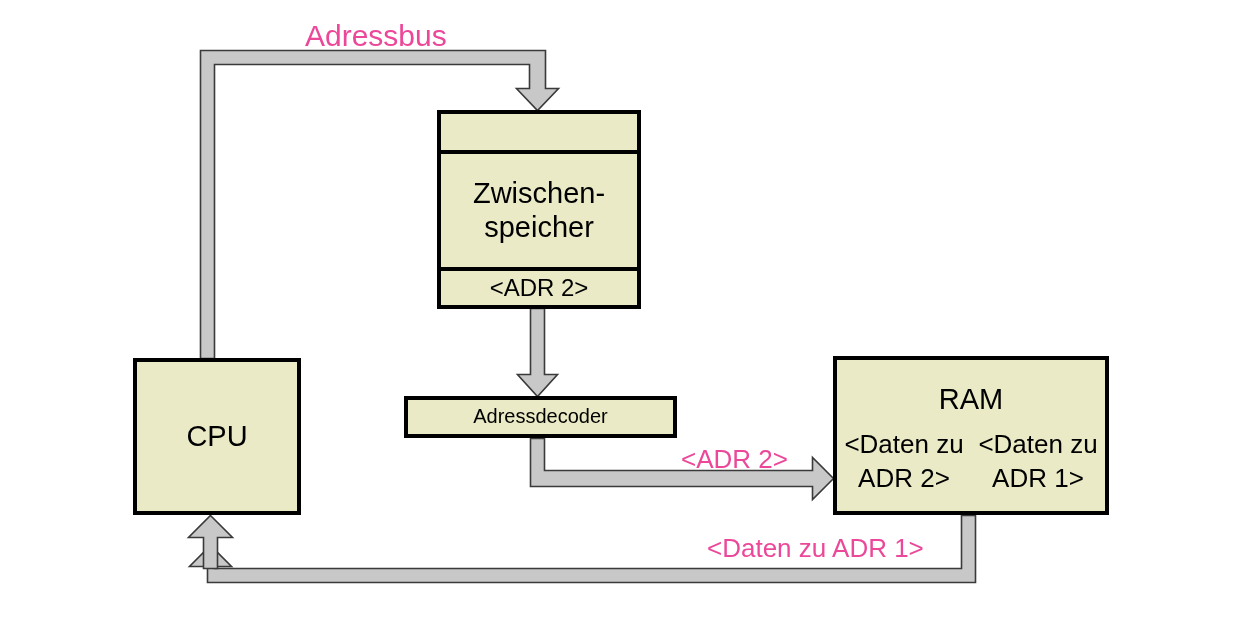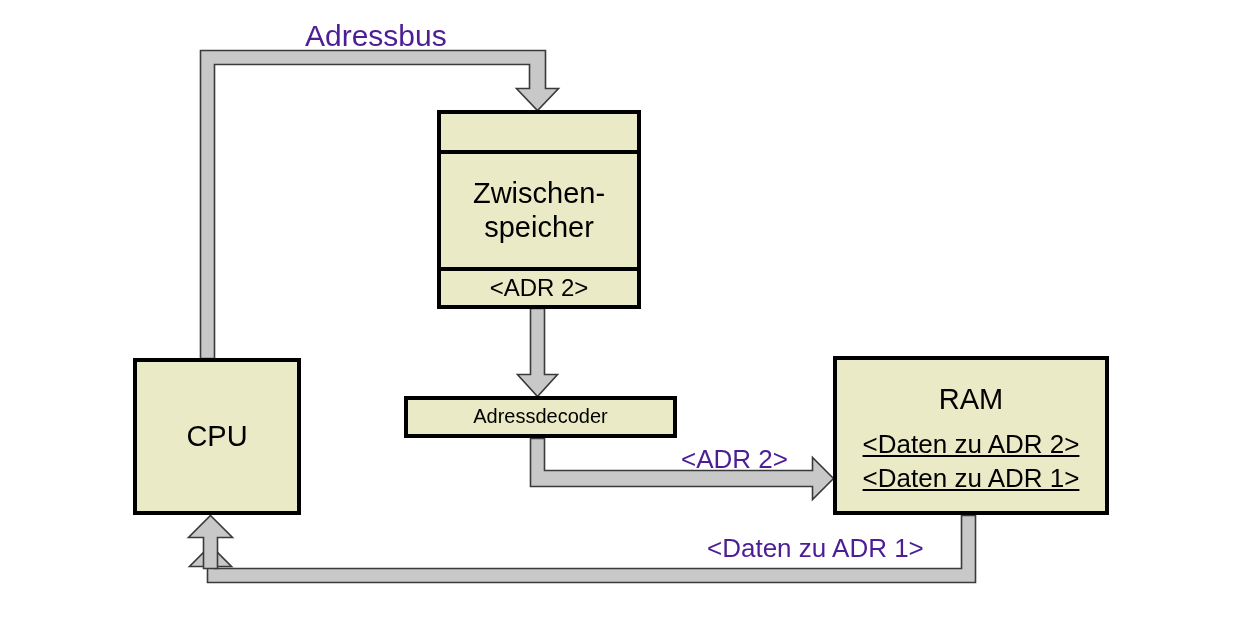--- a/index.html
+++ b/index.html
@@ -58,26 +58,26 @@
   #zs-bot { height: 35px; font-size: 24px; }
   #adressdecoder {
     left: 404px; top: 396px; width: 273px; height: 42px;
   }
   #adressdecoder .cell { height: 100%; font-size: 20px; }
   #ram {
     left: 833px; top: 356px; width: 276px; height: 159px;
     justify-content: center;
   }
   #ram-title { font-size: 29px; padding-top: 8px; }
-  #ram-rows { font-size: 26px; padding-top: 10px; flex-direction: column; text-decoration: underline; }
+  #ram-rows { font-size: 26px; padding-top: 10px; flex-direction: row; }
   #ram-rows .ramrow { line-height: 1.32; }
   .label {
     position: absolute;
     white-space: nowrap;
-    color: #4c1d95;
+    color: #ec4899;
   }
   #label-adressbus { left: 305px; top: 19px; font-size: 30px; }
   #label-datenbus { left: 519px; top: 530px; font-size: 29px; }
   #label-daten-adr1 { left: 707px; top: 533px; font-size: 26px; }
   #label-adr2-mid { left: 681px; top: 444px; font-size: 26px; }
 </style>
 </head>
 <body>
 
 <div id="canvas">

